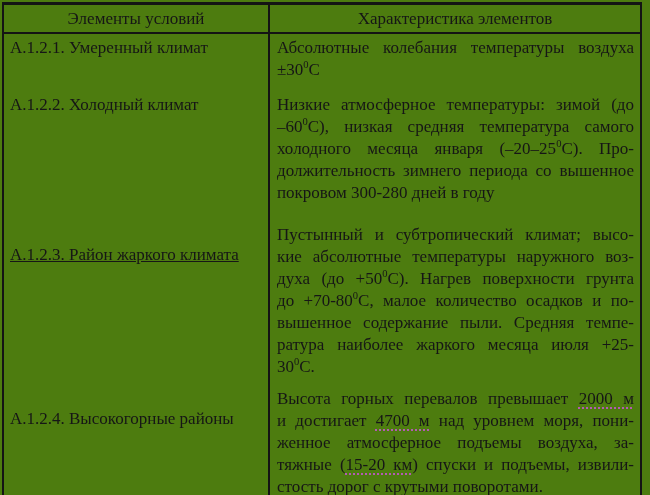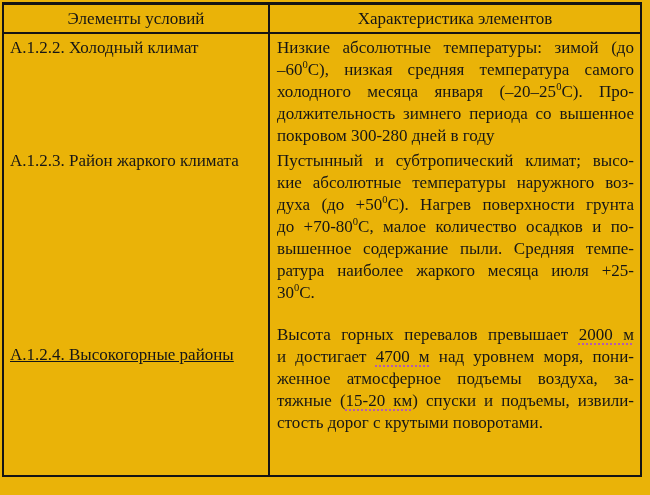--- a/index.html
+++ b/index.html
@@ -3,21 +3,21 @@
 <meta charset="utf-8">
 <style>
   html, body {
     margin: 0;
     padding: 0;
     background: #ffffff;
   }
   .page {
     width: 650px;
     height: 495px;
-    background: #eab308;
+    background: #4d7c0f;
     box-sizing: border-box;
     font-family: "Liberation Serif", "DejaVu Serif", serif;
     color: #161616;
     overflow: hidden;
   }
   table.climate-table {
     border-collapse: collapse;
     margin: 2px 0 0 2px;
     width: 638px;
     table-layout: fixed;
@@ -97,27 +97,38 @@
       <col class="c2">
     </colgroup>
     <thead>
       <tr>
         <th>Элементы условий</th>
         <th>Характеристика элементов</th>
       </tr>
     </thead>
     <tbody id="table-body">
 
+    <tr>
+          <td class="label-cell">
+            <div class="label">А.1.2.1. Умеренный климат</div>
+          </td>
+          <td class="char-cell">
+            <div class="para">
+              <div class="line full">Абсолютные колебания температуры воздуха</div>
+              <div class="line last">±30<sup>0</sup>С</div>
+            </div>
+          </td>
+        </tr>
         <tr>
           <td class="label-cell">
             <div class="label">А.1.2.2. Холодный климат</div>
           </td>
           <td class="char-cell">
             <div class="para">
-              <div class="line full">Низкие абсолютные температуры: зимой (до</div>
+              <div class="line full">Низкие атмосферное температуры: зимой (до</div>
               <div class="line full">–60<sup>0</sup>С), низкая средняя температура самого</div>
               <div class="line full">холодного месяца января (–20–25<sup>0</sup>С). Про-</div>
               <div class="line full">должительность зимнего периода со вышенное</div>
               <div class="line last">покровом 300-280 дней в году</div>
             </div>
           </td>
         </tr>
         <tr>
           <td class="label-cell">
             <div class="label">А.1.2.3. Район жаркого климата</div>

